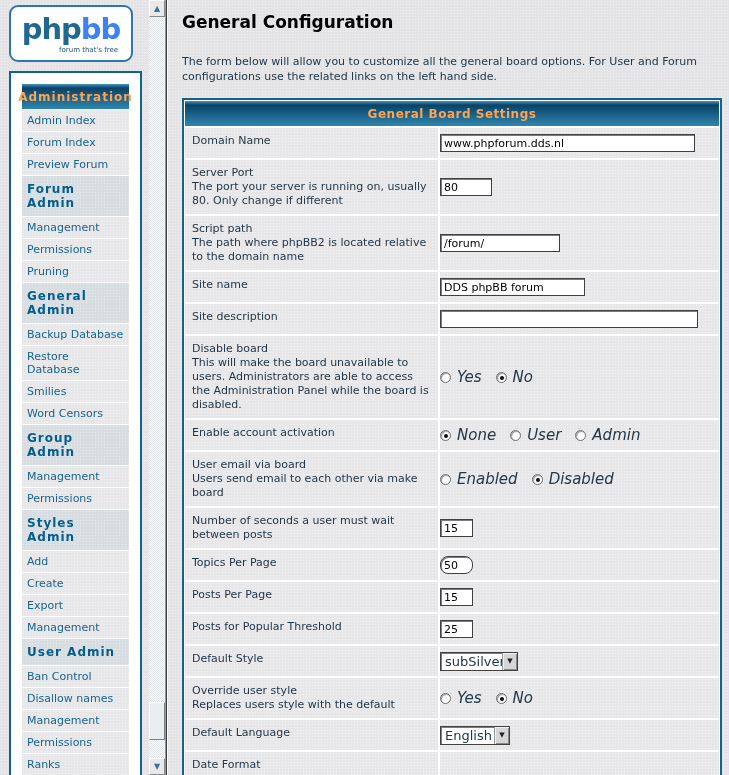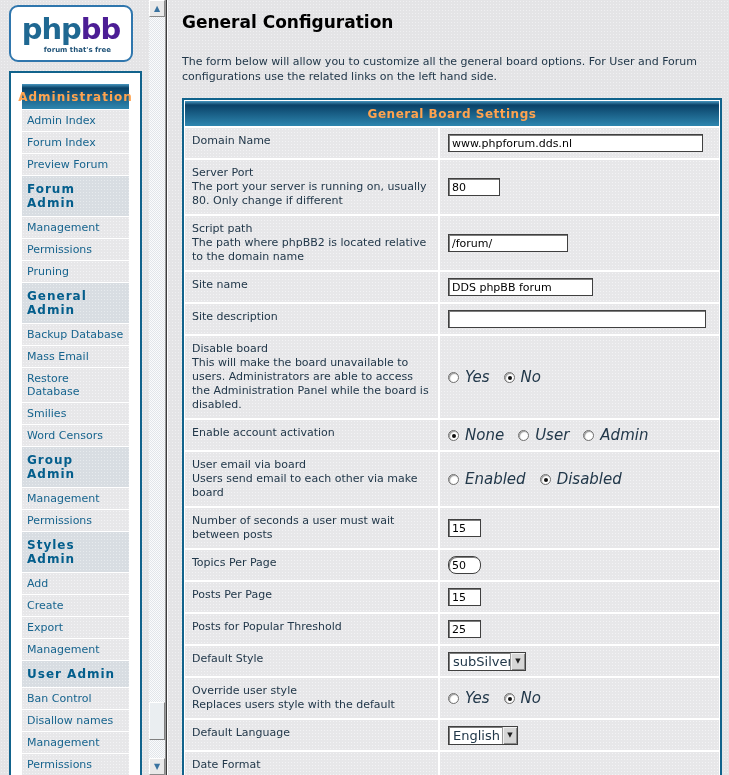--- a/index.html
+++ b/index.html
@@ -31,24 +31,24 @@
     width:124px; height:57px;
     background:#fff;
     border:2px solid #2f76ad;
     border-radius:9px;
     position:relative;
     display:flex; align-items:center; justify-content:center;
     margin-bottom:9px;
   }
   .logo-word { font-weight:bold; font-size:29px; letter-spacing:-1px; line-height:1; padding-bottom:8px; }
   .logo-php { color:#1f6892; }
-  .logo-bb  { color:#4c1d95; }
+  .logo-bb  { color:#3b82f6; }
   .logo-tagline {
-    position:absolute; right:20px; bottom:6px;
-    font-size:7px; font-weight:bold; color:#1f5277; letter-spacing:0;
+    position:absolute; right:13px; bottom:6px;
+    font-size:7px; font-weight:normal; color:#1f5277; letter-spacing:0;
   }
   .menu {
     width:133px;
     border:2px solid #11638c;
     background:#fff;
     display:flex; flex-direction:column; gap:1px;
     padding:11px;
   }
   .menu-title {
     height:25px; display:flex; align-items:center; justify-content:center;
@@ -124,21 +124,21 @@
   .table-header {
     height:25px; flex:0 0 25px;
     display:flex; align-items:center; justify-content:center;
     color:#FFA34F; font-weight:bold; font-size:12px; letter-spacing:0.5px;
   }
   .row { display:grid; grid-template-columns:253px 1fr; gap:2px; }
   .cell { font-size:11px; line-height:14px; }
   .label-cell { padding:6px 7px; }
   .lbl  { display:block; color:#22384a; }
   .desc { display:block; color:#22384a; }
-  .value-cell { padding:5px 8px; display:flex; align-items:center; min-height:30px; }
+  .value-cell { padding:5px 0; display:flex; align-items:center; min-height:30px; }
 
   .txt {
     height:18px;
     border:1px solid #404040;
     box-shadow: inset 1px 1px 0 #7d7d7d;
     background:#fff;
     font:11px "DejaVu Sans", sans-serif;
     padding:1px 3px; color:#000;
   }
   .sel {
@@ -184,21 +184,20 @@
 
   <a class="menu-item dotbg">Admin Index</a>
       <a class="menu-item dotbg">Forum Index</a>
       <a class="menu-item dotbg">Preview Forum</a>
       <div class="menu-section-header">Forum Admin</div>
       <a class="menu-item dotbg">Management</a>
       <a class="menu-item dotbg">Permissions</a>
       <a class="menu-item dotbg">Pruning</a>
       <div class="menu-section-header">General Admin</div>
       <a class="menu-item dotbg">Backup Database</a>
-      <a class="menu-item dotbg">Mass Email</a>
       <a class="menu-item dotbg">Restore Database</a>
       <a class="menu-item dotbg">Smilies</a>
       <a class="menu-item dotbg">Word Censors</a>
       <div class="menu-section-header">Group Admin</div>
       <a class="menu-item dotbg">Management</a>
       <a class="menu-item dotbg">Permissions</a>
       <div class="menu-section-header">Styles Admin</div>
       <a class="menu-item dotbg">Add</a>
       <a class="menu-item dotbg">Create</a>
       <a class="menu-item dotbg">Export</a>

